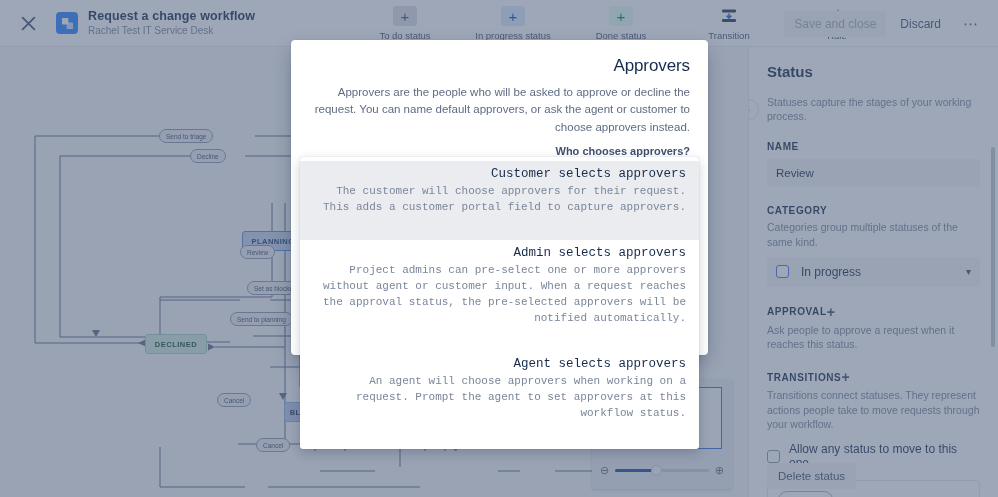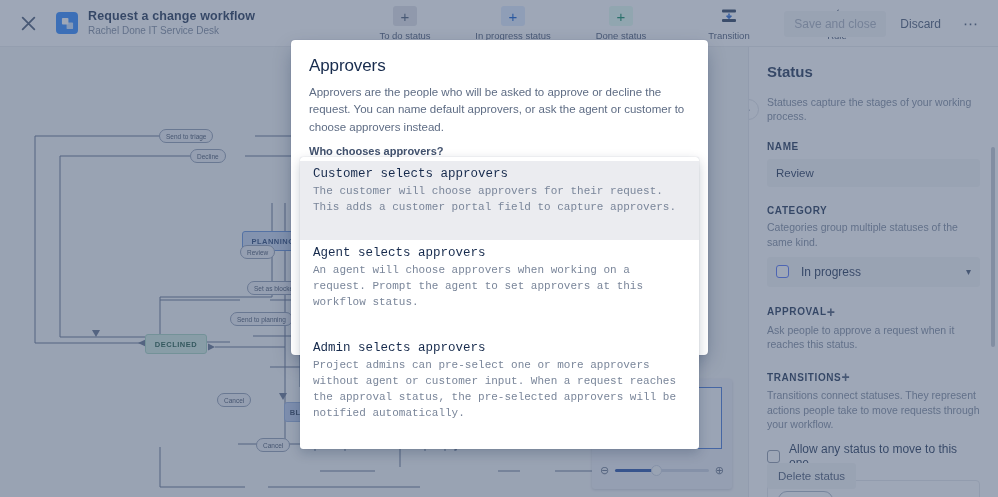--- a/index.html
+++ b/index.html
@@ -192,20 +192,21 @@
     z-index: 40;
   }
 
   
   .modal {
     position: absolute; left: 291px; top: 40px;
     width: 417px; height: 315px;
     background: #ffffff; border-radius: 4px;
     box-shadow: 0 8px 20px -3px rgba(9,30,66,.35), 0 0 1px rgba(9,30,66,.3);
     z-index: 50;
+    text-align: right;
   }
   .modal-body { padding: 16px 18px 0 18px; }
   .modal h2 { font-size: 17px; font-weight: 500; color: #172b4d; letter-spacing: -.1px; }
   .modal-desc { font-size: 11.5px; color: #5e6c84; line-height: 1.5; margin-top: 8px; }
   .field-label { font-size: 11px; font-weight: 700; color: #42526e; margin-top: 9px; }
   .combo {
     margin-top: 6px; height: 30px;
     border: 2px solid #4c9aff; border-radius: 3px; background: #fff;
     display: flex; align-items: center; padding: 0 9px;
     font-size: 12.5px; color: #7a869a; cursor: pointer;
@@ -253,21 +254,21 @@
           </svg>
       </div>
       <div class="proj-icon">
         <svg width="13" height="13" viewBox="0 0 14 14">
           <rect x="1" y="1" width="7" height="7" rx="1" fill="#ffffff"></rect>
           <rect x="6" y="6" width="7" height="7" rx="1" fill="#ffffff" opacity=".75"></rect>
         </svg>
       </div>
       <div class="titles">
         <div class="t1">Request a change workflow</div>
-        <div class="t2">Rachel Done IT Service Desk</div>
+        <div class="t2">Rachel Test IT Service Desk</div>
       </div>
 
       <div class="tool-group">
         <div class="tool">
           <div class="sq todo">+</div>
           <div class="lbl">To do status</div>
         </div>
         <div class="tool">
           <div class="sq prog">+</div>
           <div class="lbl">In progress status</div>
@@ -460,26 +461,26 @@
         </span>
       </div>
     </div>
 
     <div class="dropdown">
       <div class="dd-item hover">
         <div class="dd-title">Customer selects approvers</div>
         <div class="dd-sub">The customer will choose approvers for their request. This adds a customer portal field to capture approvers.</div>
       </div>
       <div class="dd-item">
+        <div class="dd-title">Admin selects approvers</div>
+        <div class="dd-sub">Project admins can pre-select one or more approvers without agent or customer input. When a request reaches the approval status, the pre-selected approvers will be notified automatically.</div>
+      </div>
+      <div class="dd-item">
         <div class="dd-title">Agent selects approvers</div>
         <div class="dd-sub">An agent will choose approvers when working on a request. Prompt the agent to set approvers at this workflow status.</div>
-      </div>
-      <div class="dd-item">
-        <div class="dd-title">Admin selects approvers</div>
-        <div class="dd-sub">Project admins can pre-select one or more approvers without agent or customer input. When a request reaches the approval status, the pre-selected approvers will be notified automatically.</div>
       </div>
     </div>
 
     <div class="modal-footer">
       <div class="btn-back">Back</div>
       <div class="dots">
         <span class="dot"></span>
         <span class="dot on"></span>
       </div>
       <div class="btn-save">Save</div>

